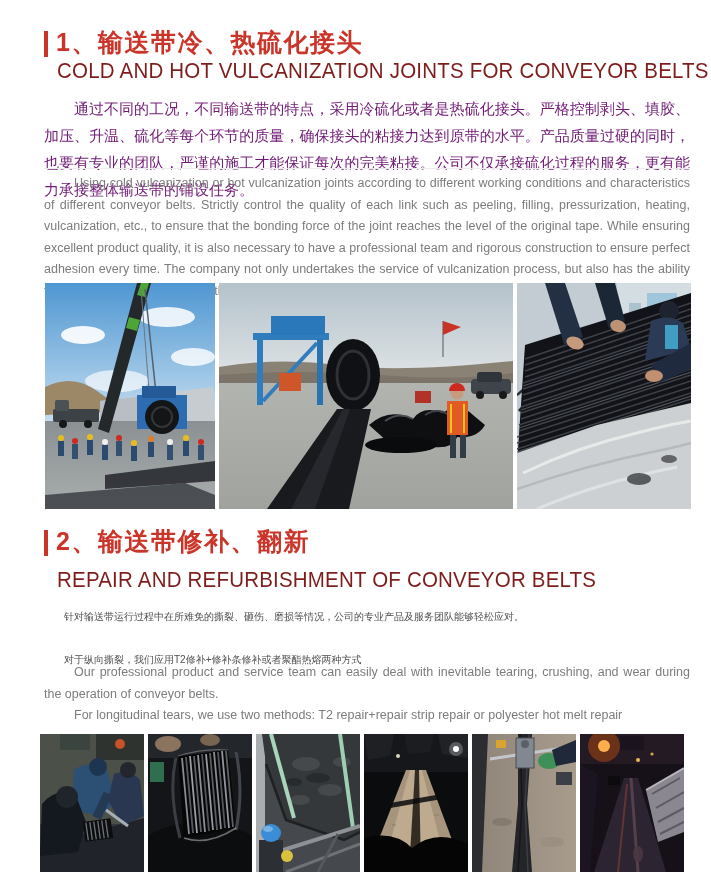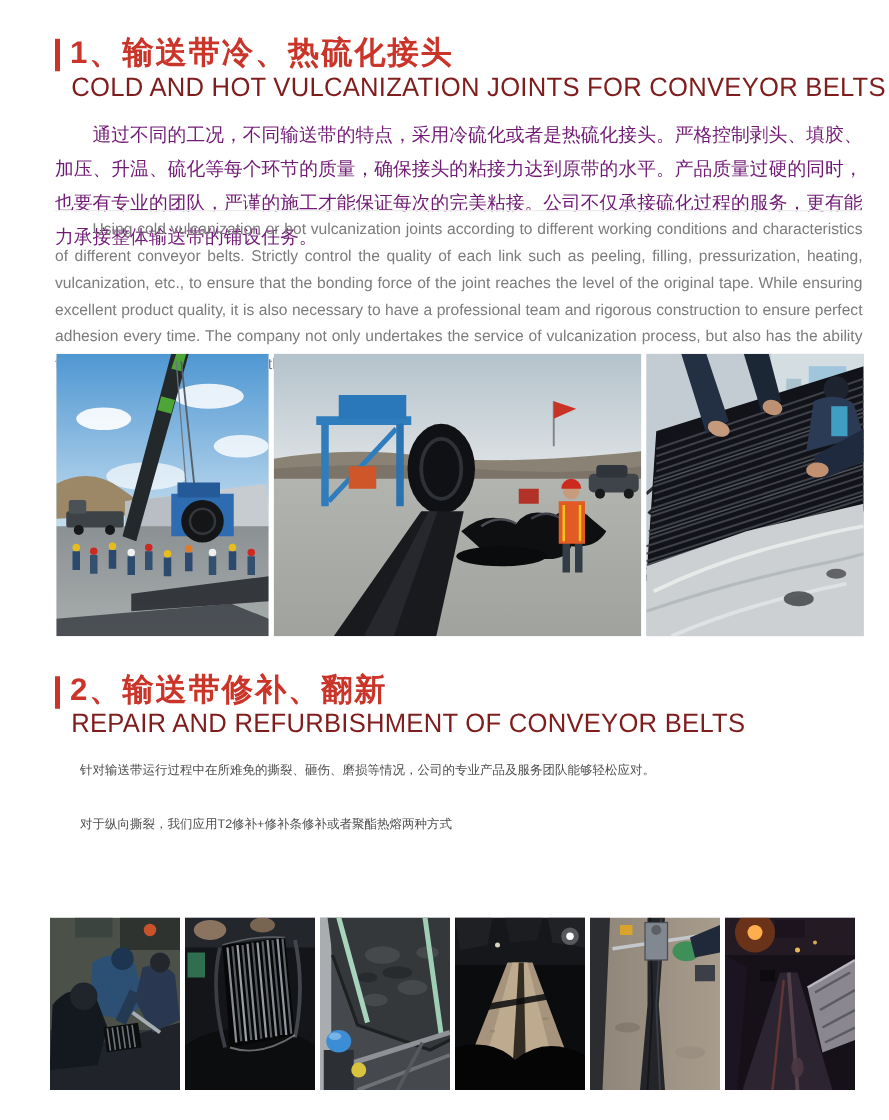--- a/index.html
+++ b/index.html
@@ -219,30 +219,32 @@
       <path d="M0,170 L80,142 L174,120 L174,226 L0,226 Z" fill="#ccd0d2"></path>
       <path d="M6,190 Q60,164 120,150 Q150,142 174,138" stroke="#e8eaea" stroke-width="3" fill="none"></path>
       <path d="M0,206 Q70,182 140,168 Q160,164 174,160" stroke="#b5babd" stroke-width="2.5" fill="none"></path>
       <path d="M20,226 Q80,200 160,184" stroke="#dfe2e3" stroke-width="3" fill="none"></path>
       <ellipse cx="122" cy="196" rx="12" ry="6" fill="#3a3d40" opacity=".8"></ellipse>
       <ellipse cx="152" cy="176" rx="8" ry="4" fill="#47494c" opacity=".8"></ellipse>
     </svg>
   </div>
 </div>
 
-<div class="head-row" style="top:537px;">
+<div class="head-row" style="top:526px;">
   <div class="red-bar"></div>
   <div class="cn-title">2、输送带修补、翻新</div>
 </div>
 <div class="en-subtitle" style="top:567px;">REPAIR AND REFURBISHMENT OF CONVEYOR BELTS</div>
 
 <p class="cn-line" style="top:603px;">针对输送带运行过程中在所难免的撕裂、砸伤、磨损等情况，公司的专业产品及服务团队能够轻松应对。</p>
 <p class="cn-line" style="top:630px;margin-top:16px;">对于纵向撕裂，我们应用T2修补+修补条修补或者聚酯热熔两种方式</p>
 
 <div class="en-body" style="top:662px;text-indent:0;">
+  <p class="en-p">Our professional product and service team can easily deal with inevitable tearing, crushing, and wear during the operation of conveyor belts.</p>
+  <p class="en-p">For longitudinal tears, we use two methods: T2 repair+repair strip repair or polyester hot melt repair</p>
 </div>
 
 <div class="photo-row" style="left:40px;top:734px;">
 
   <div class="photo" style="width:104px;height:138px;">
     <svg width="104" height="138" viewBox="0 0 104 138">
       <rect width="104" height="138" fill="#4b5049"></rect>
       <rect x="56" width="48" height="26" fill="#2e3330"></rect>
       <rect x="20" width="30" height="16" fill="#3c4440"></rect>
       <circle cx="80" cy="10" r="5" fill="#c8522a"></circle>

